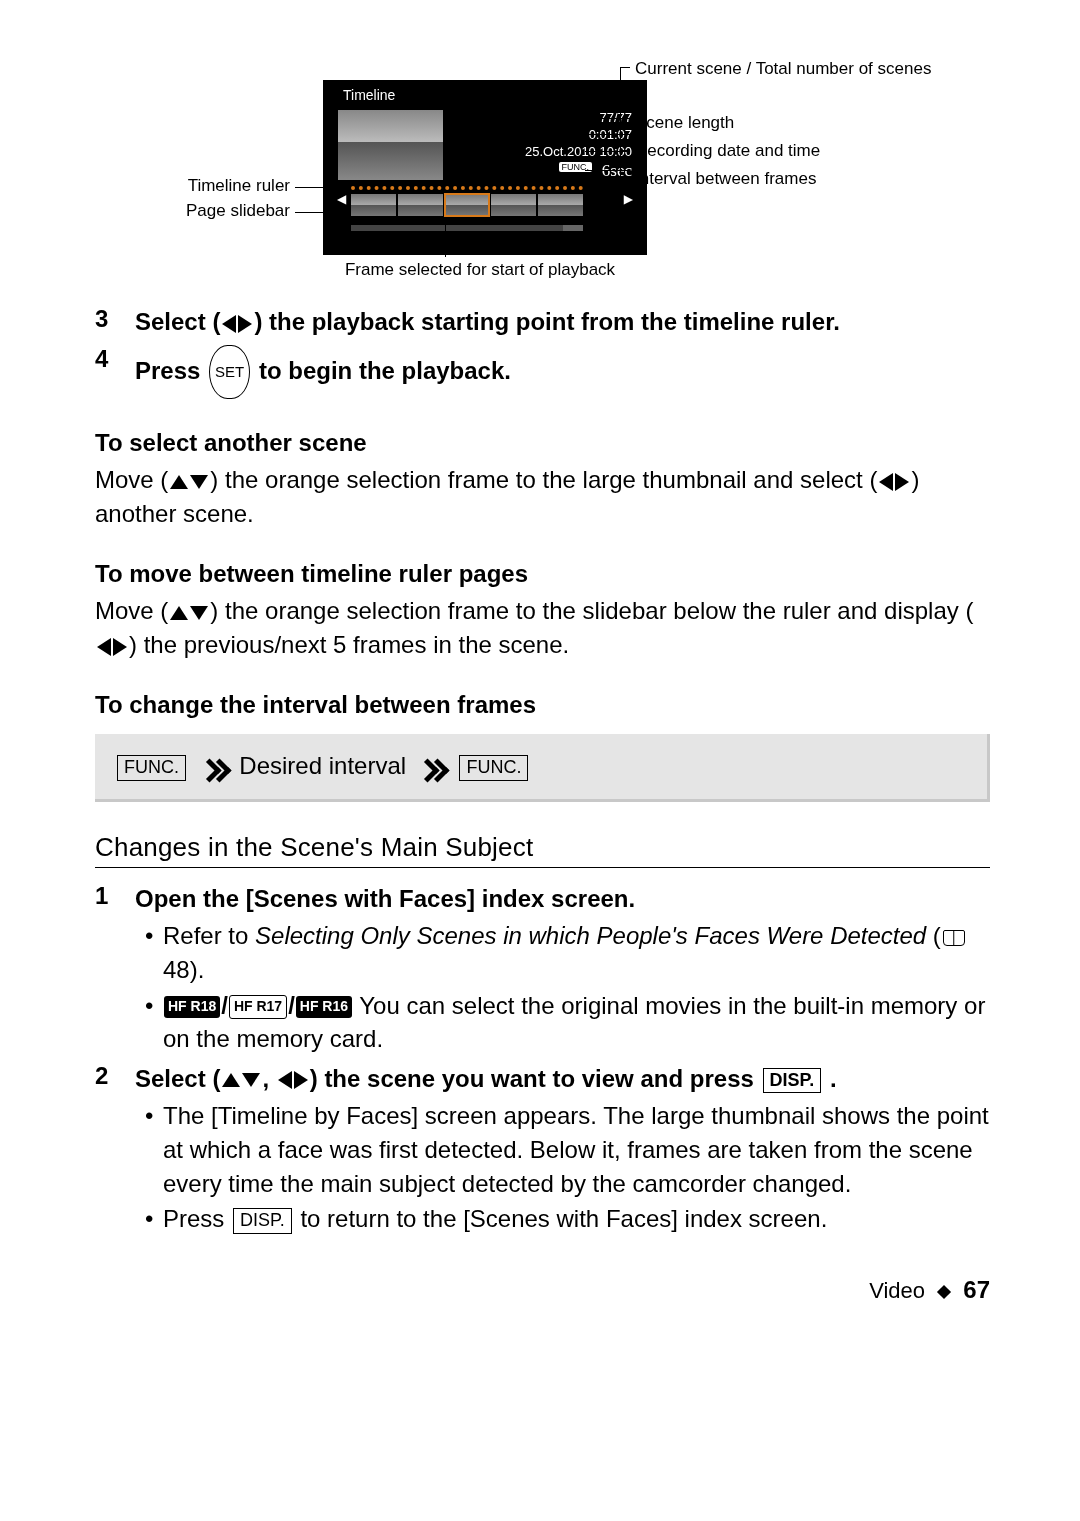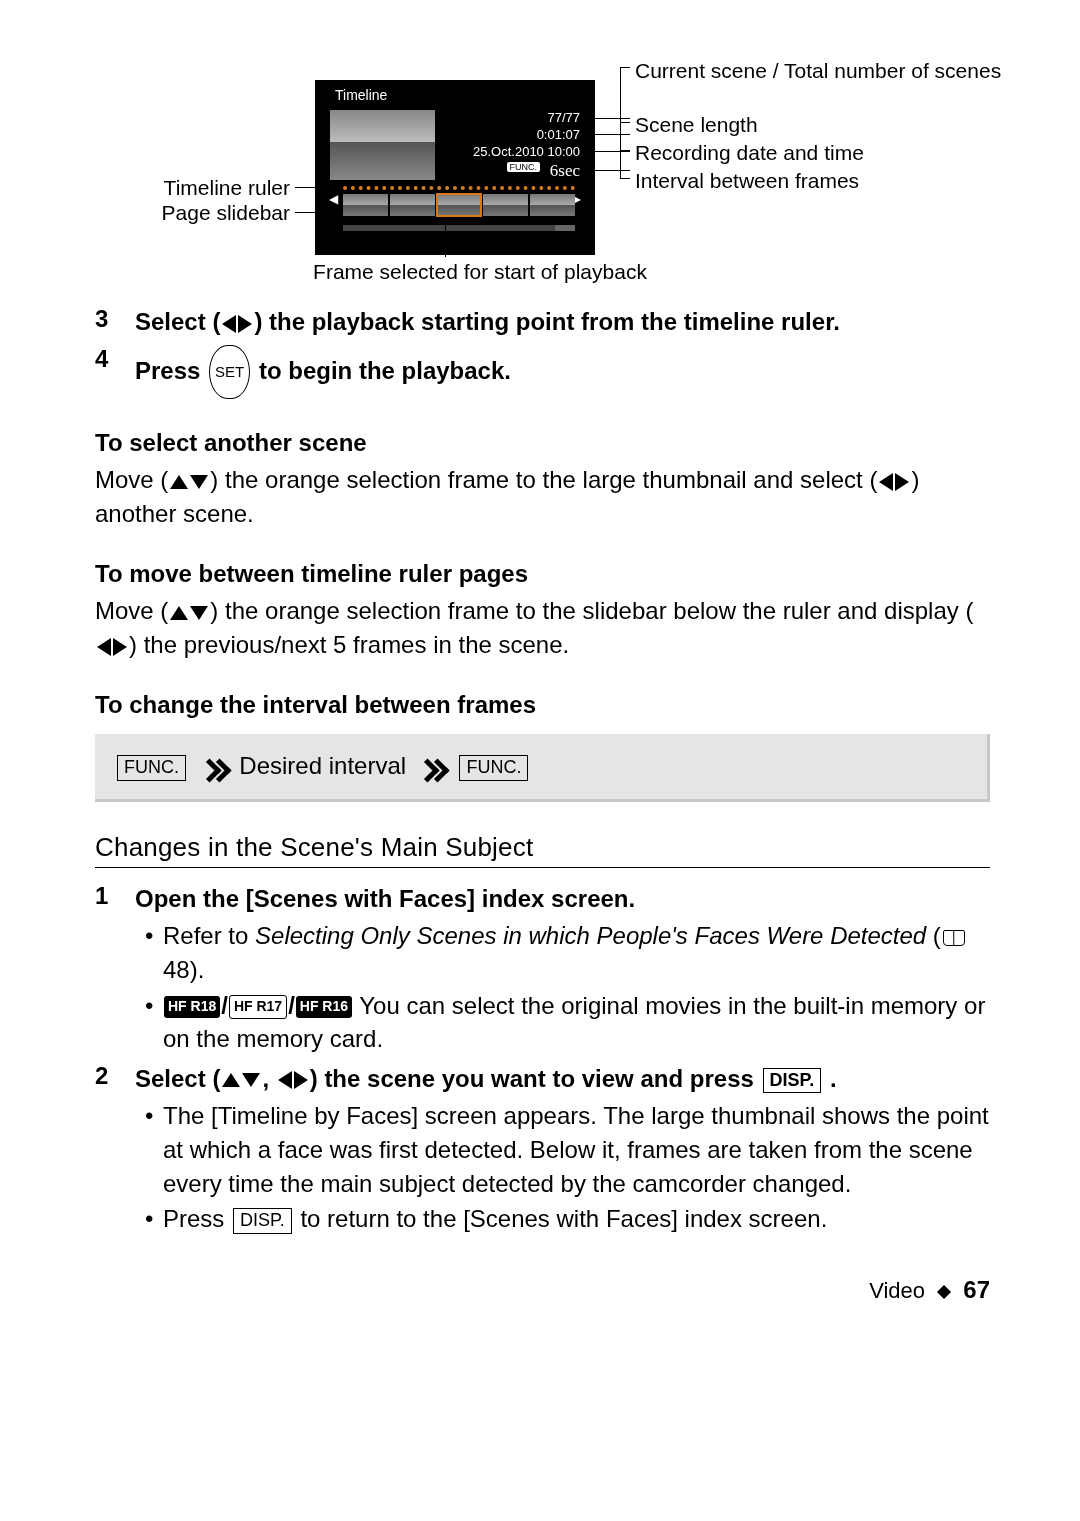--- a/index.html
+++ b/index.html
@@ -17,23 +17,23 @@
     position: relative;
   }
   .diagram-area {
     position: relative;
     width: 920px;
     height: 235px;
     margin-bottom: 20px;
   }
   .camera-screen {
     position: absolute;
-    left: 220px;
+    left: 228px;
     top: 30px;
-    width: 280px;
+    width: 324px;
     height: 175px;
     background: #000;
     color: #fff;
     font-size: 14px;
   }
   .cs-title {
     position: absolute;
     left: 20px; top: 7px;
     font-size: 14px;
   }
@@ -72,21 +72,21 @@
     background: #444;
   }
   .cs-slidebar::after{
     content:""; position:absolute; right:0; top:0; width:20px; height:6px; background:#666;
   }
   
   .lead { position: absolute; background: #000; }
   .lead.h { height: 1px; }
   .lead.v { width: 1px; }
   
-  .dlabel { position: absolute; font-size: 21px; line-height: 1.25; }
+  .dlabel { position: absolute; font-size: 17px; line-height: 1.25; }
   .dlabel.right { text-align: left; }
   .dlabel.left  { text-align: right; }
   .dlabel.center{ text-align: center; }
   
   .step-row { display: flex; margin: 6px 0 4px 0; }
   .step-num { font-weight: bold; font-size: 24px; width: 40px; flex-shrink:0; }
   .step-text { font-size: 24px; line-height: 1.4; }
   .step-text.bold { font-weight: bold; }
   .section-head { font-weight: bold; font-size: 24px; margin-top: 30px; margin-bottom: 6px; }
   .body-text { font-size: 24px; line-height: 1.4; }

